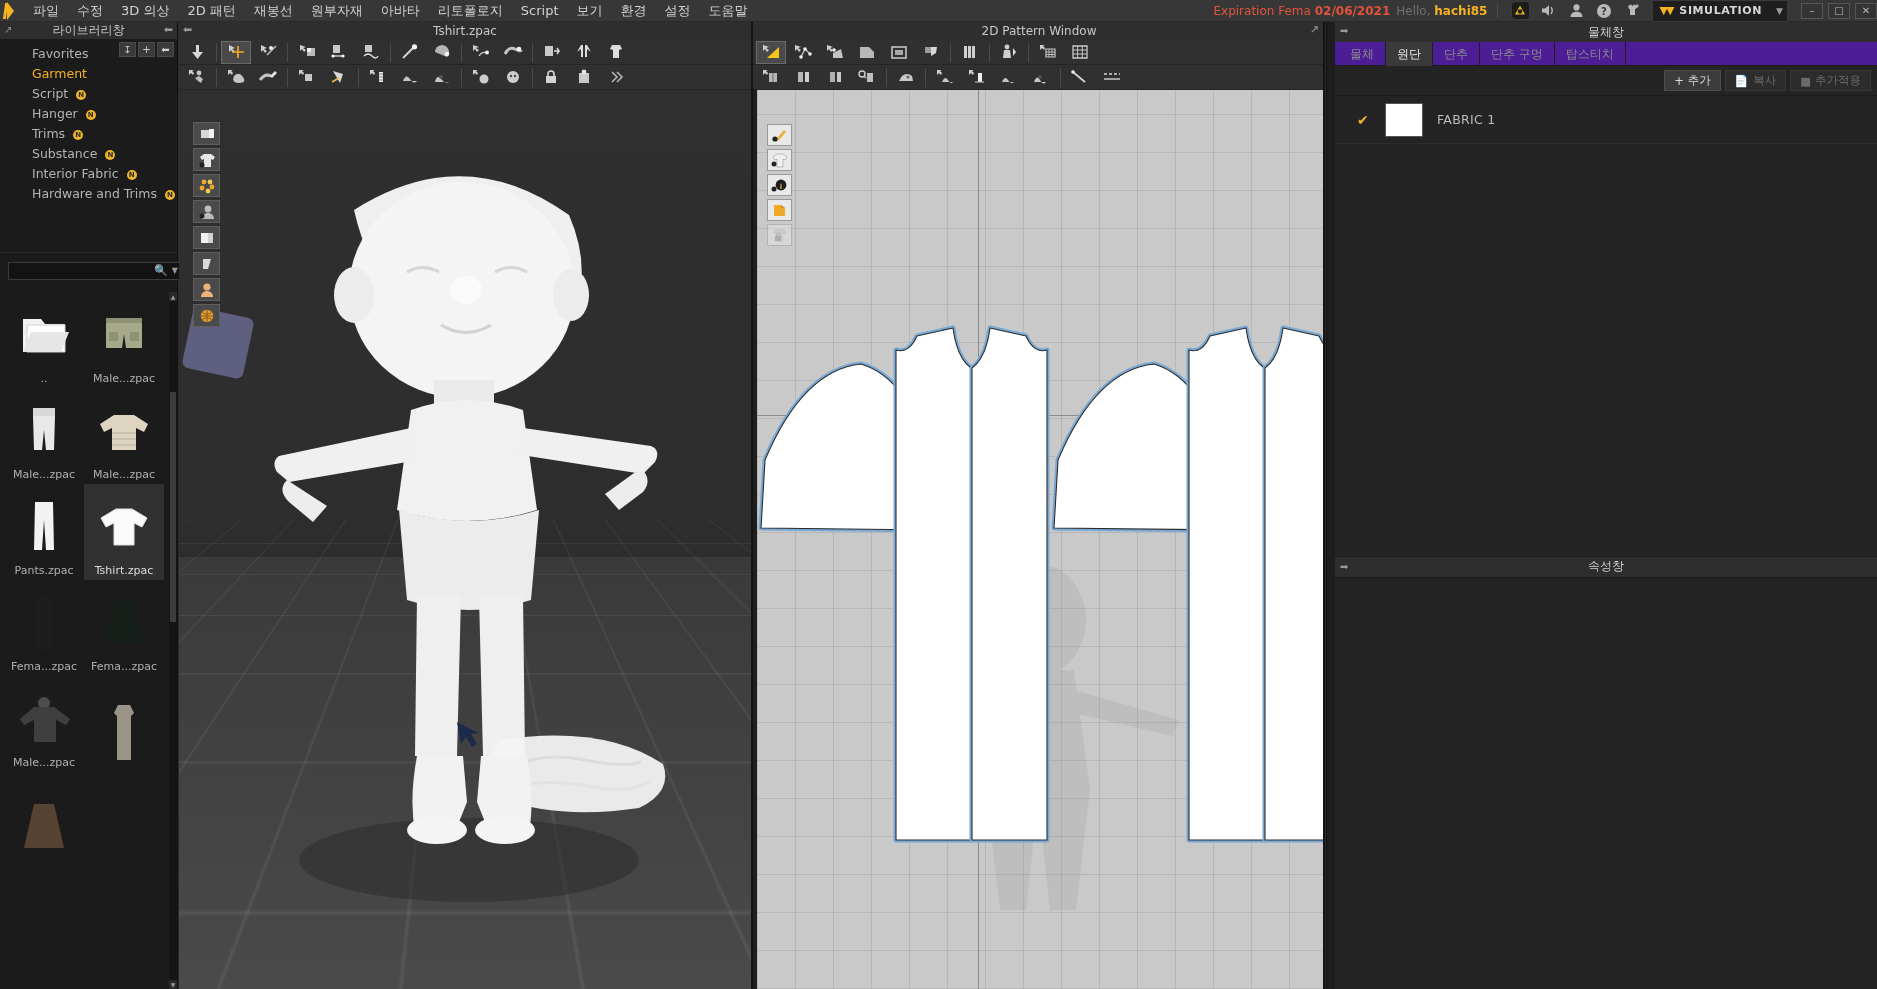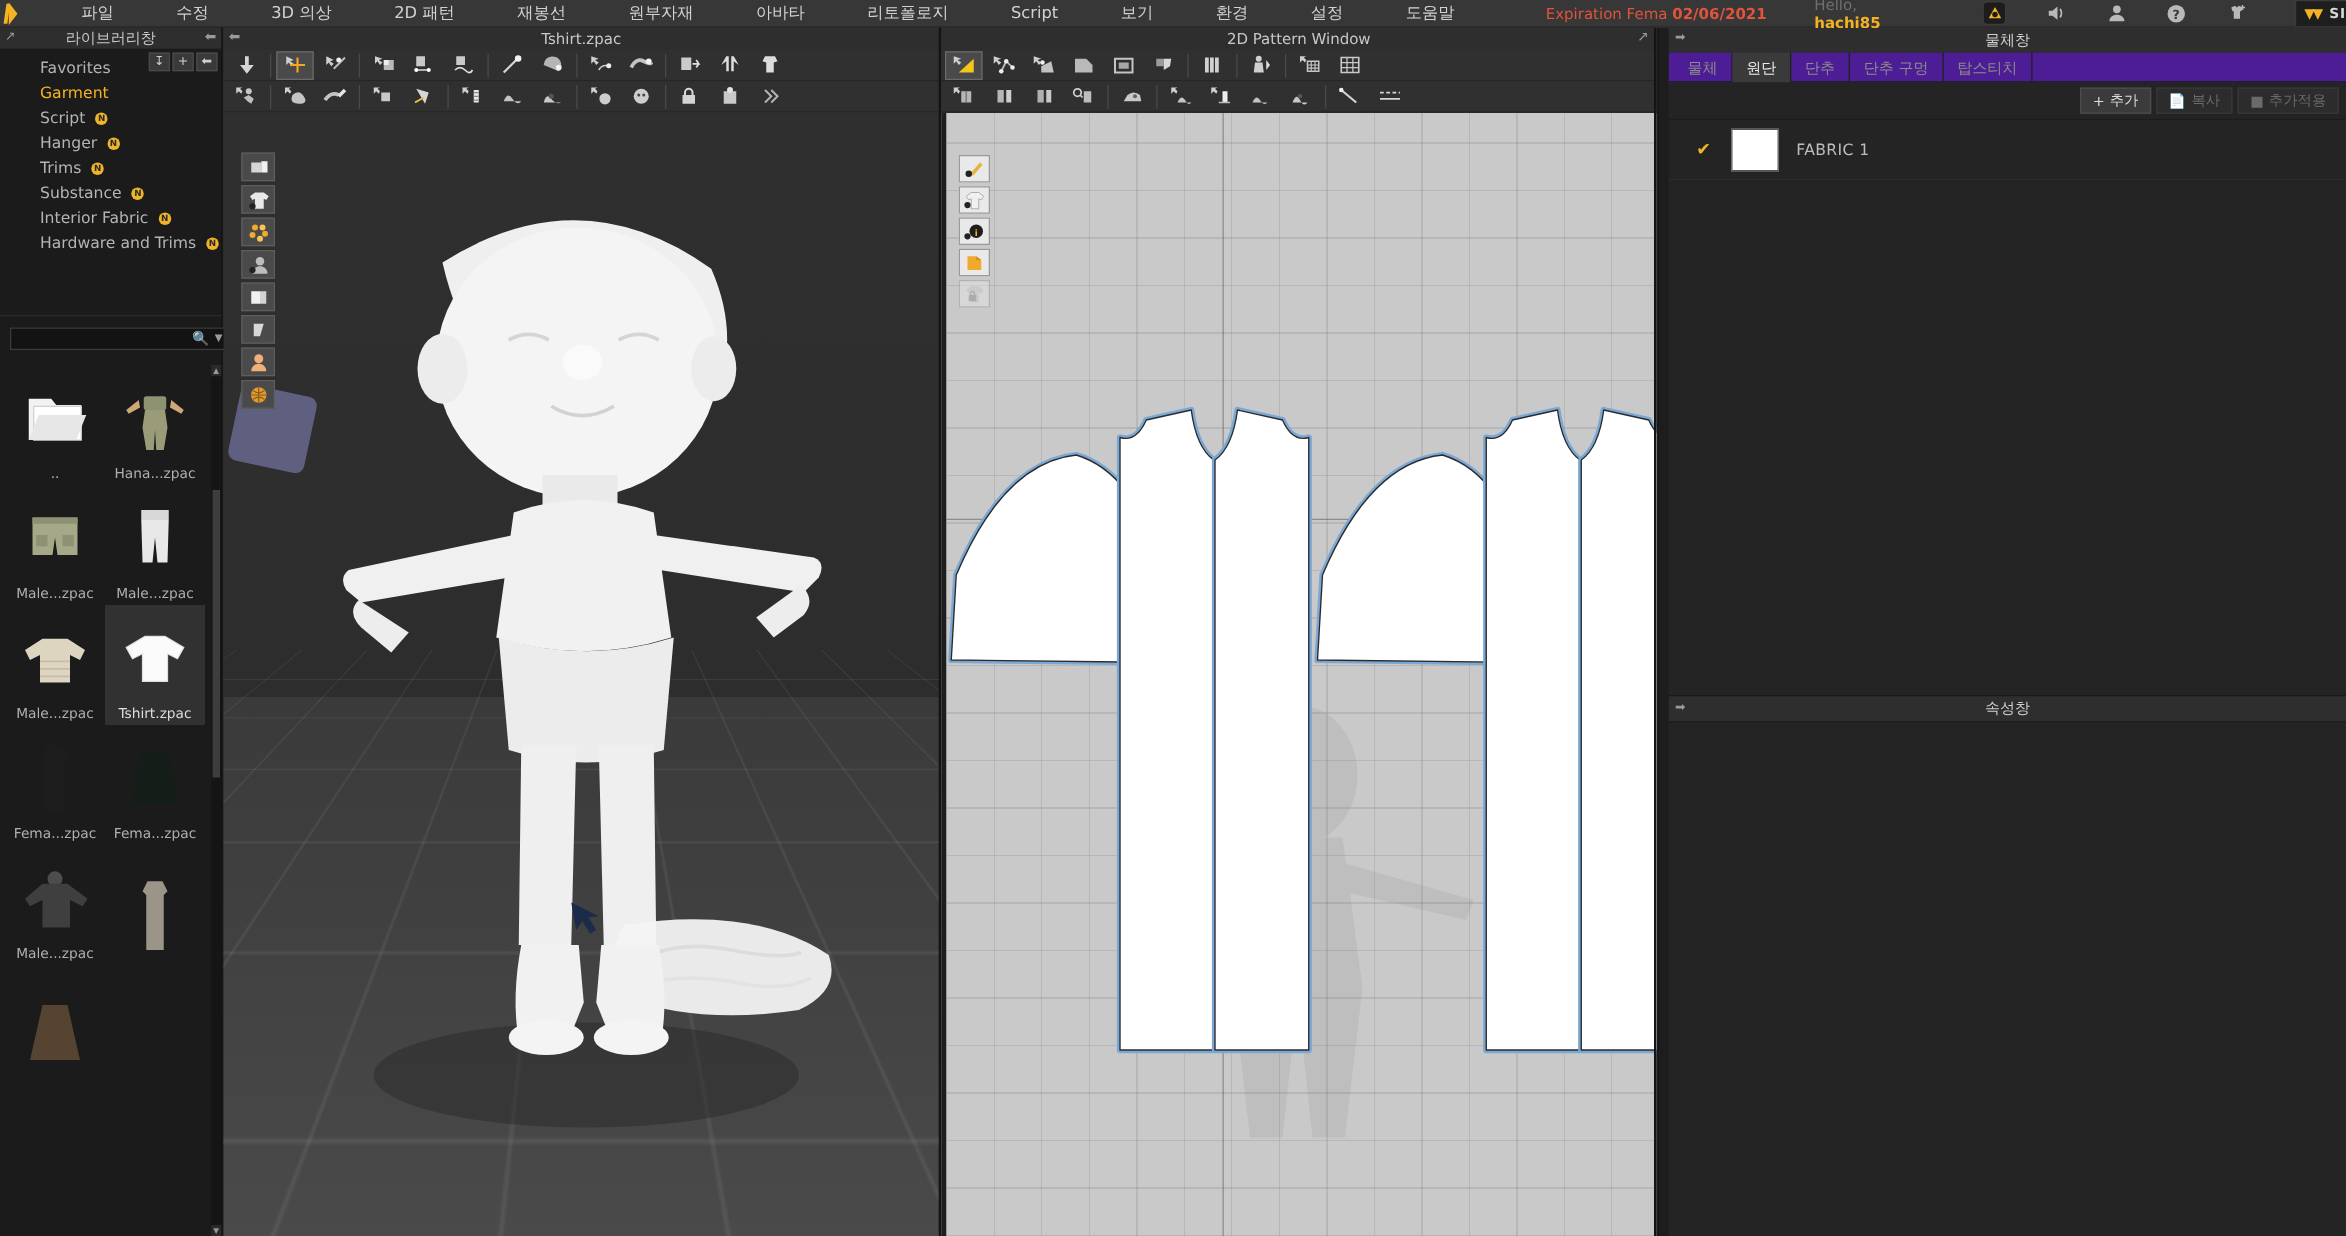--- a/index.html
+++ b/index.html
@@ -10,21 +10,20 @@
     font-size:13px; color:#c8c8c8;
     -webkit-font-smoothing:antialiased;
   }
   #app{position:relative;width:1877px;height:989px;}
 
   
   .menubar{
     position:absolute;left:0;top:0;width:1877px;height:22px;
     background:#373737; display:flex; align-items:center;
     border-bottom:1px solid #2a2a2a;
-    gap:32px;
   }
   .logo{width:24px;height:22px;position:relative;flex:0 0 24px;}
   .logo:before{
     content:"";position:absolute;left:7px;top:2px;width:0;height:0;
     border-left:7px solid #f5b223; border-top:9px solid transparent;
     border-bottom:9px solid transparent;
   }
   .logo:after{
     content:"";position:absolute;left:4px;top:3px;width:3px;height:16px;
     background:#f5b223; transform:skewX(-8deg);
@@ -400,31 +399,20 @@
       <div class="file-cell">
         <div class="file-thumb">
           <svg width="54" height="50" viewBox="0 0 54 50">
             <path d="M6 8h18l4 5h20v28H6z" fill="#f2f2f2"></path>
             <path d="M10 14h38v27H10z" fill="#ffffff" stroke="#cfcfcf"></path>
             <path d="M6 41l8-20h38l-8 20z" fill="#e6e6e6"></path>
           </svg>
         </div>
         <div class="file-name">..</div>
       </div>
-      <div class="file-cell">
-        <div class="file-thumb">
-          <svg width="54" height="56" viewBox="0 0 54 56">
-            <path d="M14 12 4 20l2 3 9-5z" fill="#cfa878"></path>
-            <path d="M40 12l10 8-2 3-9-5z" fill="#cfa878"></path>
-            <rect x="18" y="9" width="18" height="11" rx="2" fill="#8f9270"></rect>
-            <path d="M19 20h16l2 14-3 18h-6l-1-16-1 16h-6l-3-18z" fill="#9a9b78"></path>
-          </svg>
-        </div>
-        <div class="file-name">Hana...zpac</div>
-      </div>
 
       <div class="file-cell">
         <div class="file-thumb">
           <svg width="54" height="48" viewBox="0 0 54 48">
             <path d="M9 6h36v30H29l-2-14-2 14H9z" fill="#a6a988"></path>
             <rect x="9" y="6" width="36" height="5" fill="#8e9174"></rect>
             <rect x="12" y="20" width="9" height="9" fill="#8e9174"></rect>
             <rect x="33" y="20" width="9" height="9" fill="#8e9174"></rect>
           </svg>
         </div>
@@ -441,20 +429,28 @@
       </div>
 
       <div class="file-cell">
         <div class="file-thumb">
           <svg width="56" height="46" viewBox="0 0 56 46">
             <path d="M18 6h20l14 9-4 8-8-4v22H16V19l-8 4-4-8z" fill="#ded5c0"></path>
             <path d="M16 24h24M16 30h24M16 36h24" stroke="#c5bca6" stroke-width="1.4"></path>
           </svg>
         </div>
         <div class="file-name">Male...zpac</div>
+      </div>
+      <div class="file-cell">
+        <div class="file-thumb">
+          <svg width="54" height="58" viewBox="0 0 54 58">
+            <path d="M18 3h18l1 48h-8l-2-30-2 30h-8z" fill="#f2f2f2"></path>
+          </svg>
+        </div>
+        <div class="file-name">Pants.zpac</div>
       </div>
 
       <div class="file-cell sel">
         <div class="file-thumb">
           <svg width="58" height="48" viewBox="0 0 58 48">
             <path d="M21 5h16l15 9-5 9-8-4v22H19V19l-8 4-5-9z" fill="#fbfbfb" stroke="#e0e0e0"></path>
           </svg>
         </div>
         <div class="file-name">Tshirt.zpac</div>
       </div>

